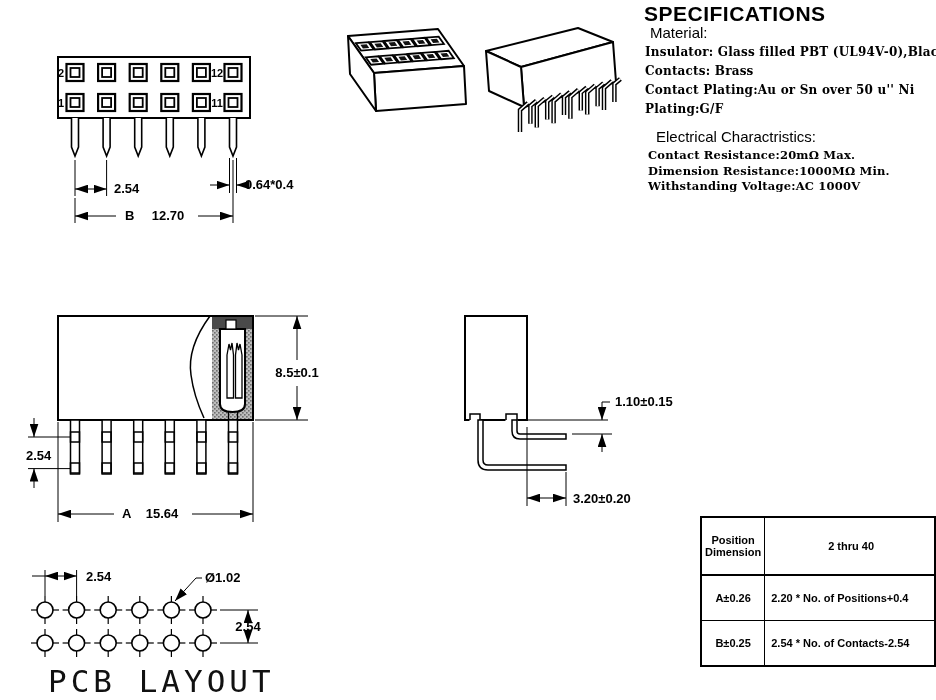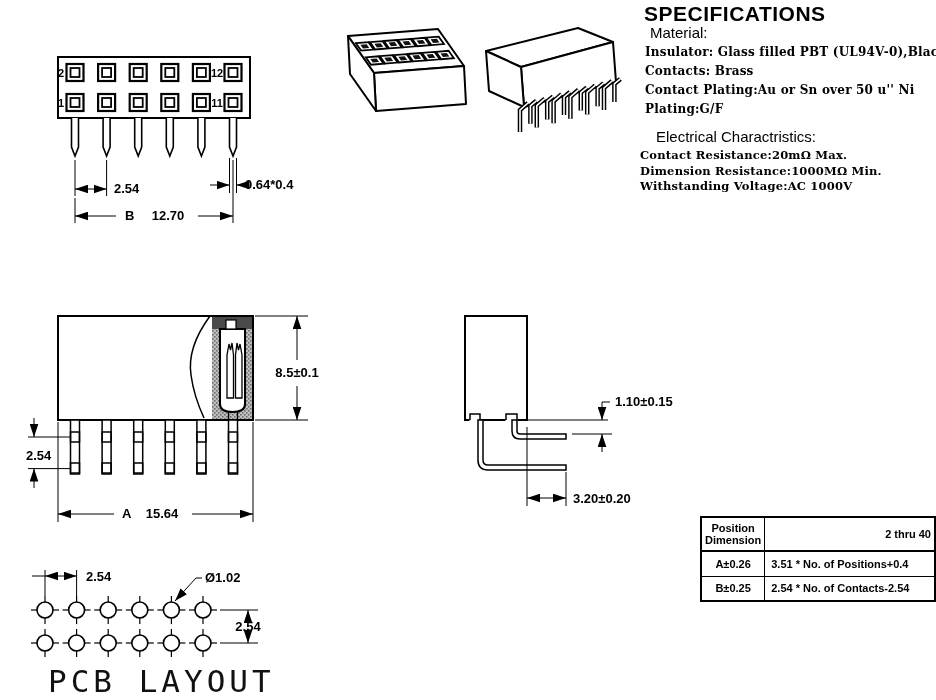--- a/index.html
+++ b/index.html
@@ -13,31 +13,31 @@
   .cad{font-family:"DejaVu Sans Mono",monospace;font-size:31px;letter-spacing:4px;fill:#111}
   
   #specs{left:640px;top:2px;width:300px;height:240px}
   .spec-title{position:absolute;left:4px;top:0;font:bold 21px "Liberation Sans",sans-serif;letter-spacing:.5px}
   .spec-sub{position:absolute;font:15px "Liberation Sans",sans-serif}
   #mat-head{left:10px;top:22px}
   #elec-head{left:16px;top:126px}
   .spec-lines{position:absolute;white-space:nowrap}
   #mat-lines{left:5px;top:41px}
   #mat-lines div{font:bold 12px "DejaVu Serif",serif;line-height:19px;letter-spacing:.2px}
-  #elec-lines{left:0;top:146px}
+  #elec-lines{left:8px;top:146px}
   #elec-lines div{font:bold 11.5px "DejaVu Serif",serif;line-height:15.5px;letter-spacing:.2px}
   
   #note{left:432px;top:576px;font:bold 17px "Liberation Sans","DejaVu Sans",sans-serif;letter-spacing:1px}
   
   #spec-table{position:absolute;left:700px;top:516px;border-collapse:collapse;background:#fff;border:2px solid #000}
-  #spec-table td{border:1px solid #000;padding:4px 3px;font:bold 11px "Liberation Sans",sans-serif;color:#000}
+  #spec-table td{border:1px solid #000;padding:16px 3px;font:bold 11px "Liberation Sans",sans-serif;color:#000}
   #spec-table tr.hdr td{border-bottom:2px solid #000}
   .t-c1{width:56px;text-align:center}
   .t-c2{width:166px;text-align:left;padding-left:6px!important}
-  tr.hdr .t-c2{text-align:right}
+  tr.hdr .t-c2{text-align:center}
   #spec-table tr{height:25px}
   #spec-table tr.hdr{height:34px}
 </style>
 </head>
 <body>
 
 <div id="canvas">
 
   <svg class="abs" style="left:28px;top:40px" width="300" height="205" viewBox="0 0 300 205">
     <defs>
@@ -337,21 +337,21 @@
     <tbody>
         <tr class="hdr">
       <td class="t-c1">
         <span>Position</span><br>
         <span>Dimension</span>
       </td>
       <td class="t-c2">2 thru 40</td>
     </tr>
     <tr>
       <td class="t-c1">A±0.26</td>
-      <td class="t-c2">3.51 * No. of Positions+0.4</td>
+      <td class="t-c2">2.20 * No. of Positions+0.4</td>
     </tr>
     <tr>
       <td class="t-c1">B±0.25</td>
       <td class="t-c2">2.54 * No. of Contacts-2.54</td>
     </tr>
   </tbody>
     </table>
 
 </div>
 

